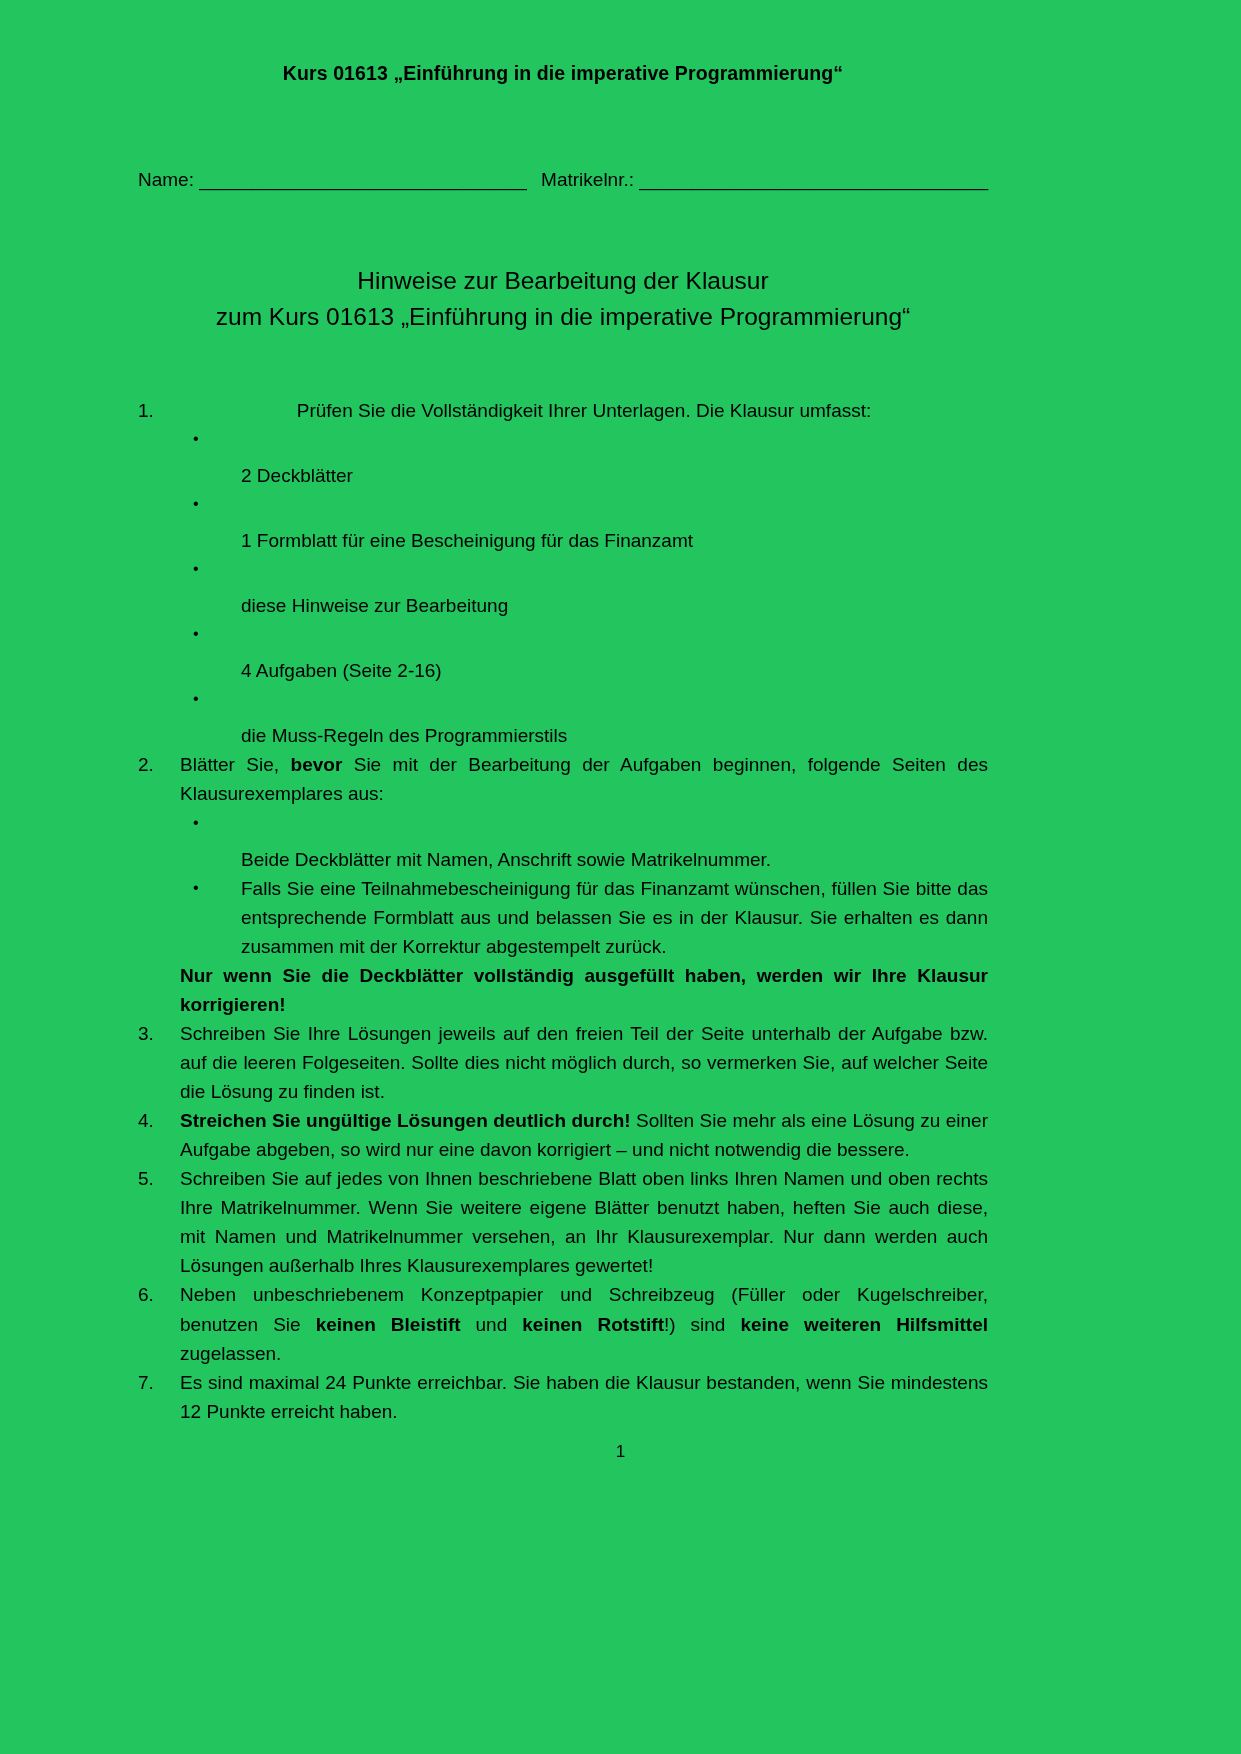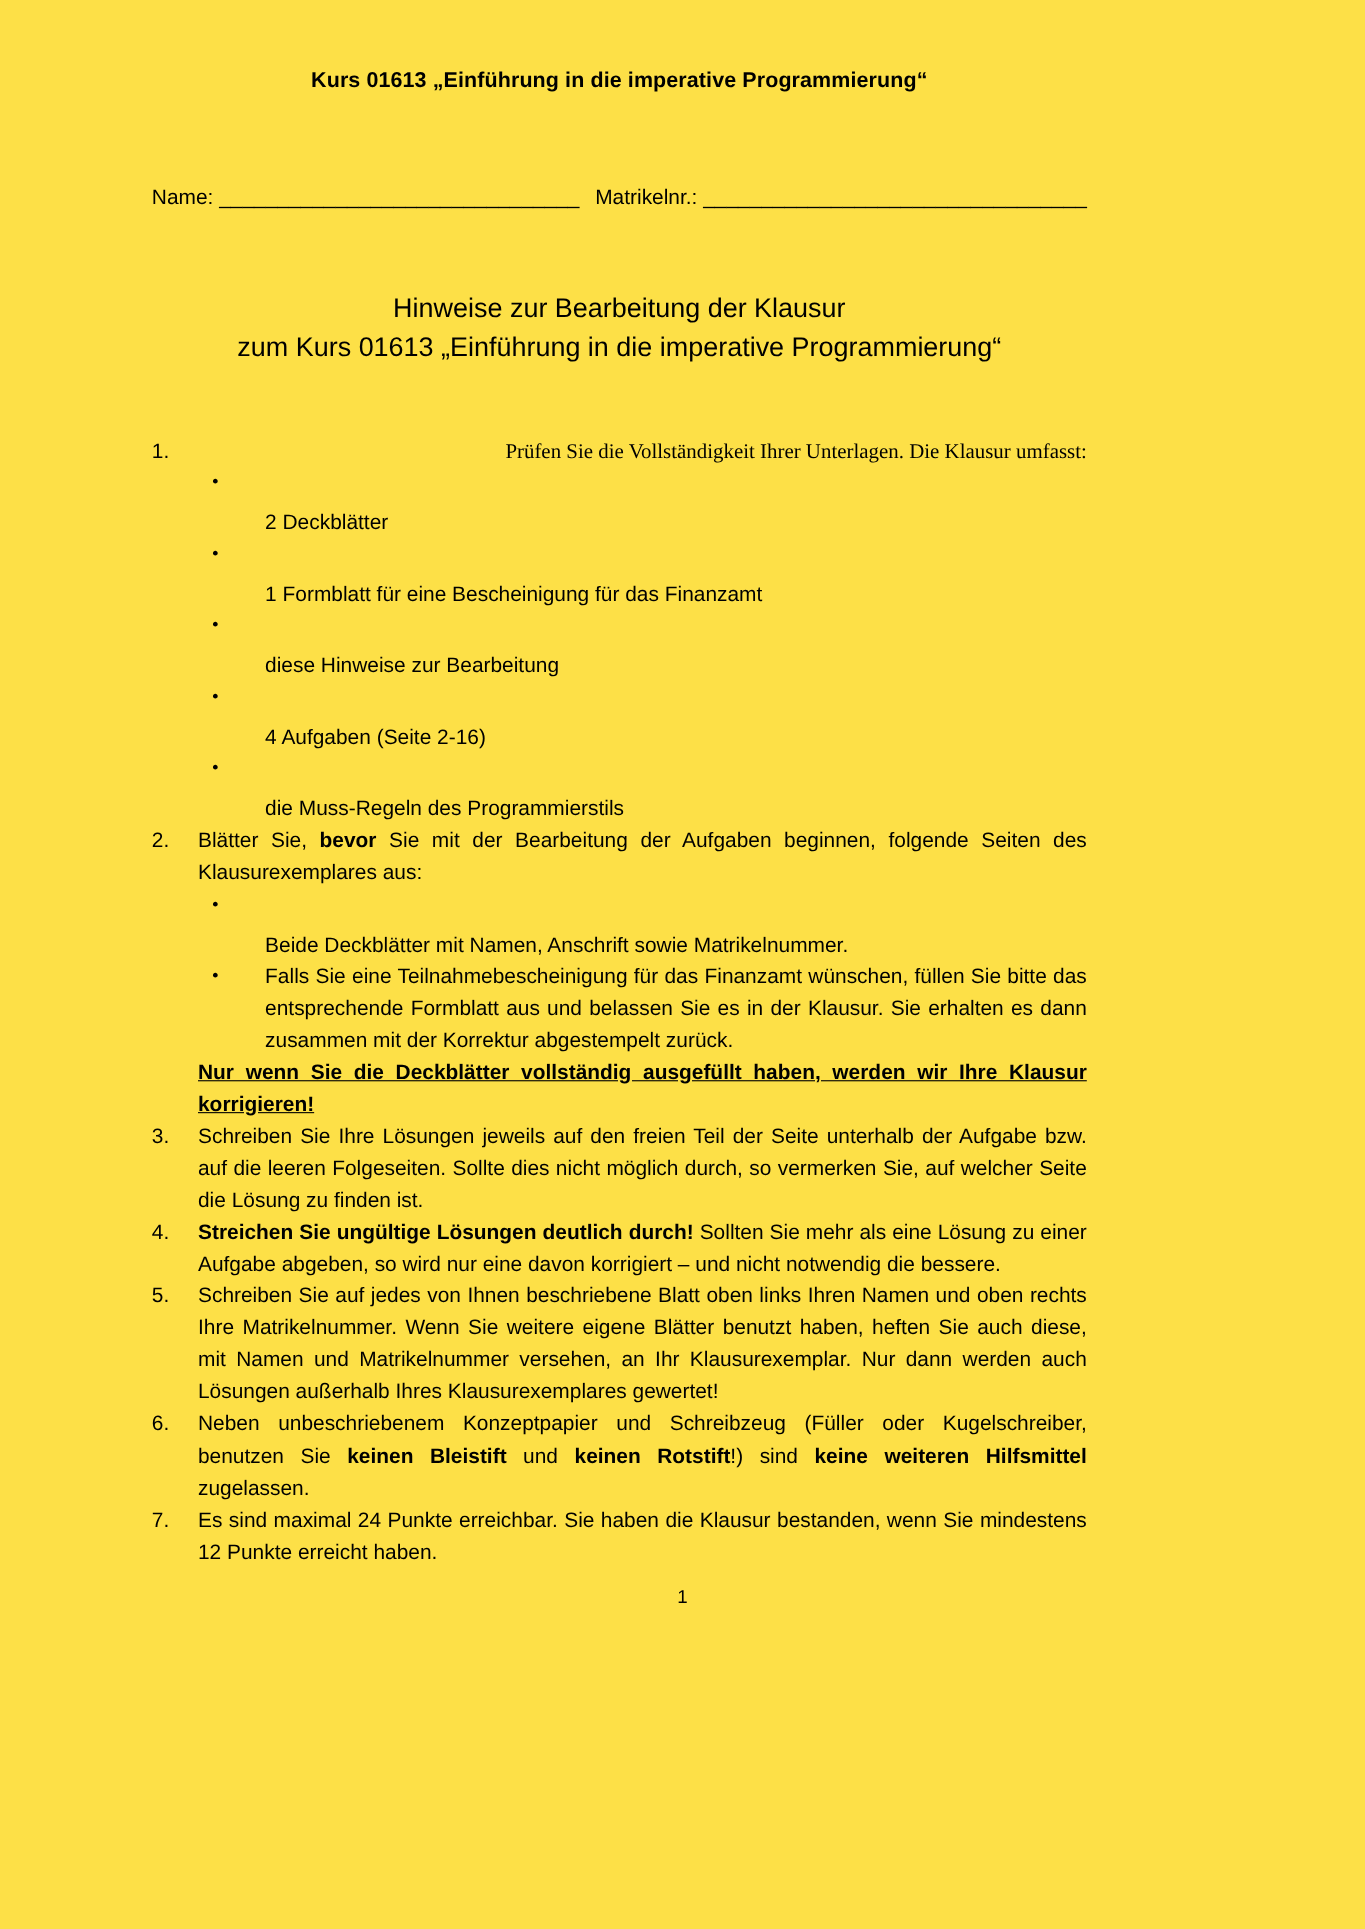--- a/index.html
+++ b/index.html
@@ -7,21 +7,21 @@
     padding: 0;
     background: #ffffff;
   }
   body {
     font-family: "Liberation Serif", serif;
   }
   .page {
     width: 1241px;
     height: 1754px;
     position: relative;
-    background: #fde047;
+    background: #22c55e;
     box-sizing: border-box;
     padding: 12px;
     overflow: hidden;
   }
   .content {
     position: absolute;
     left: 138px;
     top: 0;
     width: 850px;
   }
@@ -71,22 +71,21 @@
     flex: 0 0 42px;
     text-align: left;
     padding-left: 0px;
   }
   .num-body {
     flex: 1 1 auto;
     text-align: justify;
     text-justify: inter-word;
   }
   .num-body.nojustify {
-    text-align: right;
-    font-family: Liberation Serif, serif;
+    text-align: center;
   }
   .bullets {
     margin: 0;
     padding: 0;
     list-style: none;
   }
   .bullet-item {
     display: flex;
     align-items: flex-start;
     margin-left: 55px;
@@ -100,21 +99,20 @@
   .bullet-text {
     flex: 1 1 auto;
     text-align: justify;
   }
   .bullet-text.nojustify { text-align: left; margin-top: 36px; }
   b, .b { font-weight: bold; }
   .emph-block {
     margin-left: 42px;
     font-weight: bold;
     text-align: justify;
-    text-decoration: underline;
   }
   .page-number {
     position: absolute;
     left: 0;
     right: 0;
     top: 1442px;
     text-align: center;
     font-family: "Liberation Sans", sans-serif;
     font-size: 17px;
     color: #000;

